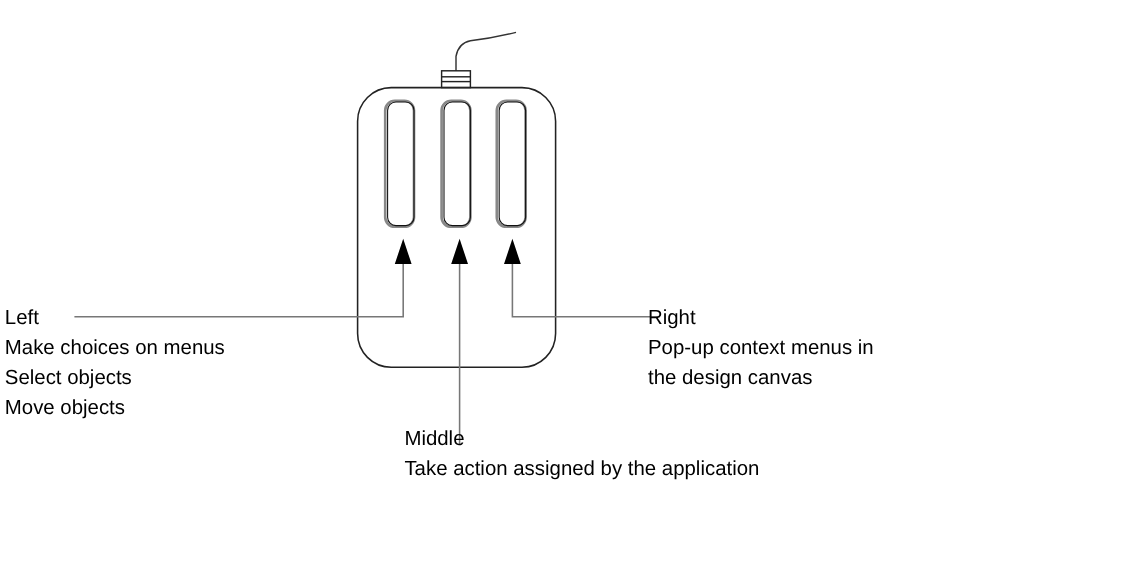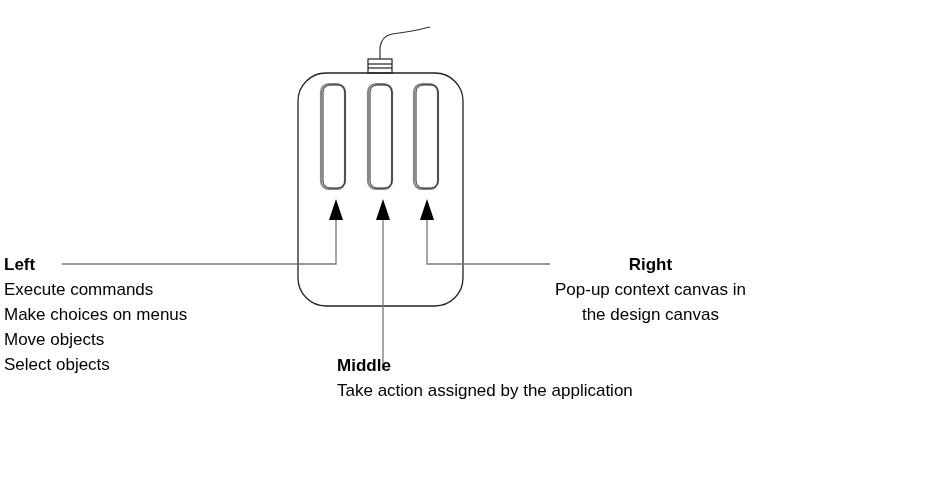--- a/index.html
+++ b/index.html
@@ -1,20 +1,20 @@
 <!DOCTYPE html>
 <html><head>
 <meta charset="utf-8">
 <style>
   html, body { margin:0; padding:0; background:#ffffff; }
   body { width:938px; height:484px; position:relative; overflow:hidden;
          font-family:"Liberation Sans", sans-serif; color:#000; }
   svg.diagram { position:absolute; left:0; top:0; }
   .lbl { position:absolute; font-size:17px; line-height:25px; white-space:nowrap; }
-  .lbl .title { font-weight:bold; display:block; }
+  .lbl .title { font-weight:normal; display:block; }
   .lbl .line { display:block; }
 </style>
 </head>
 <body>
 
 <svg class="diagram" width="938" height="484" viewBox="0 0 938 484">
 
   <path d="M380 61 L380 47 Q382 36 392 34 Q410 32 430 27" fill="none" stroke="#333" stroke-width="1.2"></path>
 
   <g stroke="#222" stroke-width="1.2" fill="#fff">
@@ -42,28 +42,27 @@
   <polygon points="383,199 376,220 390,220" fill="#000"></polygon>
   <polygon points="427,199 420,220 434,220" fill="#000"></polygon>
 
   <polyline points="336,220 336,264 62,264" fill="none" stroke="#777" stroke-width="1.3"></polyline>
   <polyline points="383,220 383,370" fill="none" stroke="#777" stroke-width="1.3"></polyline>
   <polyline points="427,220 427,264 550,264" fill="none" stroke="#777" stroke-width="1.3"></polyline>
 </svg>
 
 <div class="lbl" style="left:4px; top:252px;">
   <span class="title">Left</span>
-  <span class="line">Execute commands</span>
   <span class="line">Make choices on menus</span>
+  <span class="line">Select objects</span>
   <span class="line">Move objects</span>
-  <span class="line">Select objects</span>
 </div>
 
-<div class="lbl" style="left:555px; top:252px;text-align:center;">
+<div class="lbl" style="left:540px; top:252px;">
   <span class="title">Right</span>
-  <span class="line">Pop-up context canvas in</span>
+  <span class="line">Pop-up context menus in</span>
   <span class="line">the design canvas</span>
 </div>
 
 <div class="lbl" style="left:337px; top:353px;">
   <span class="title">Middle</span>
   <span class="line">Take action assigned by the application</span>
 </div>
 
 </body></html>

